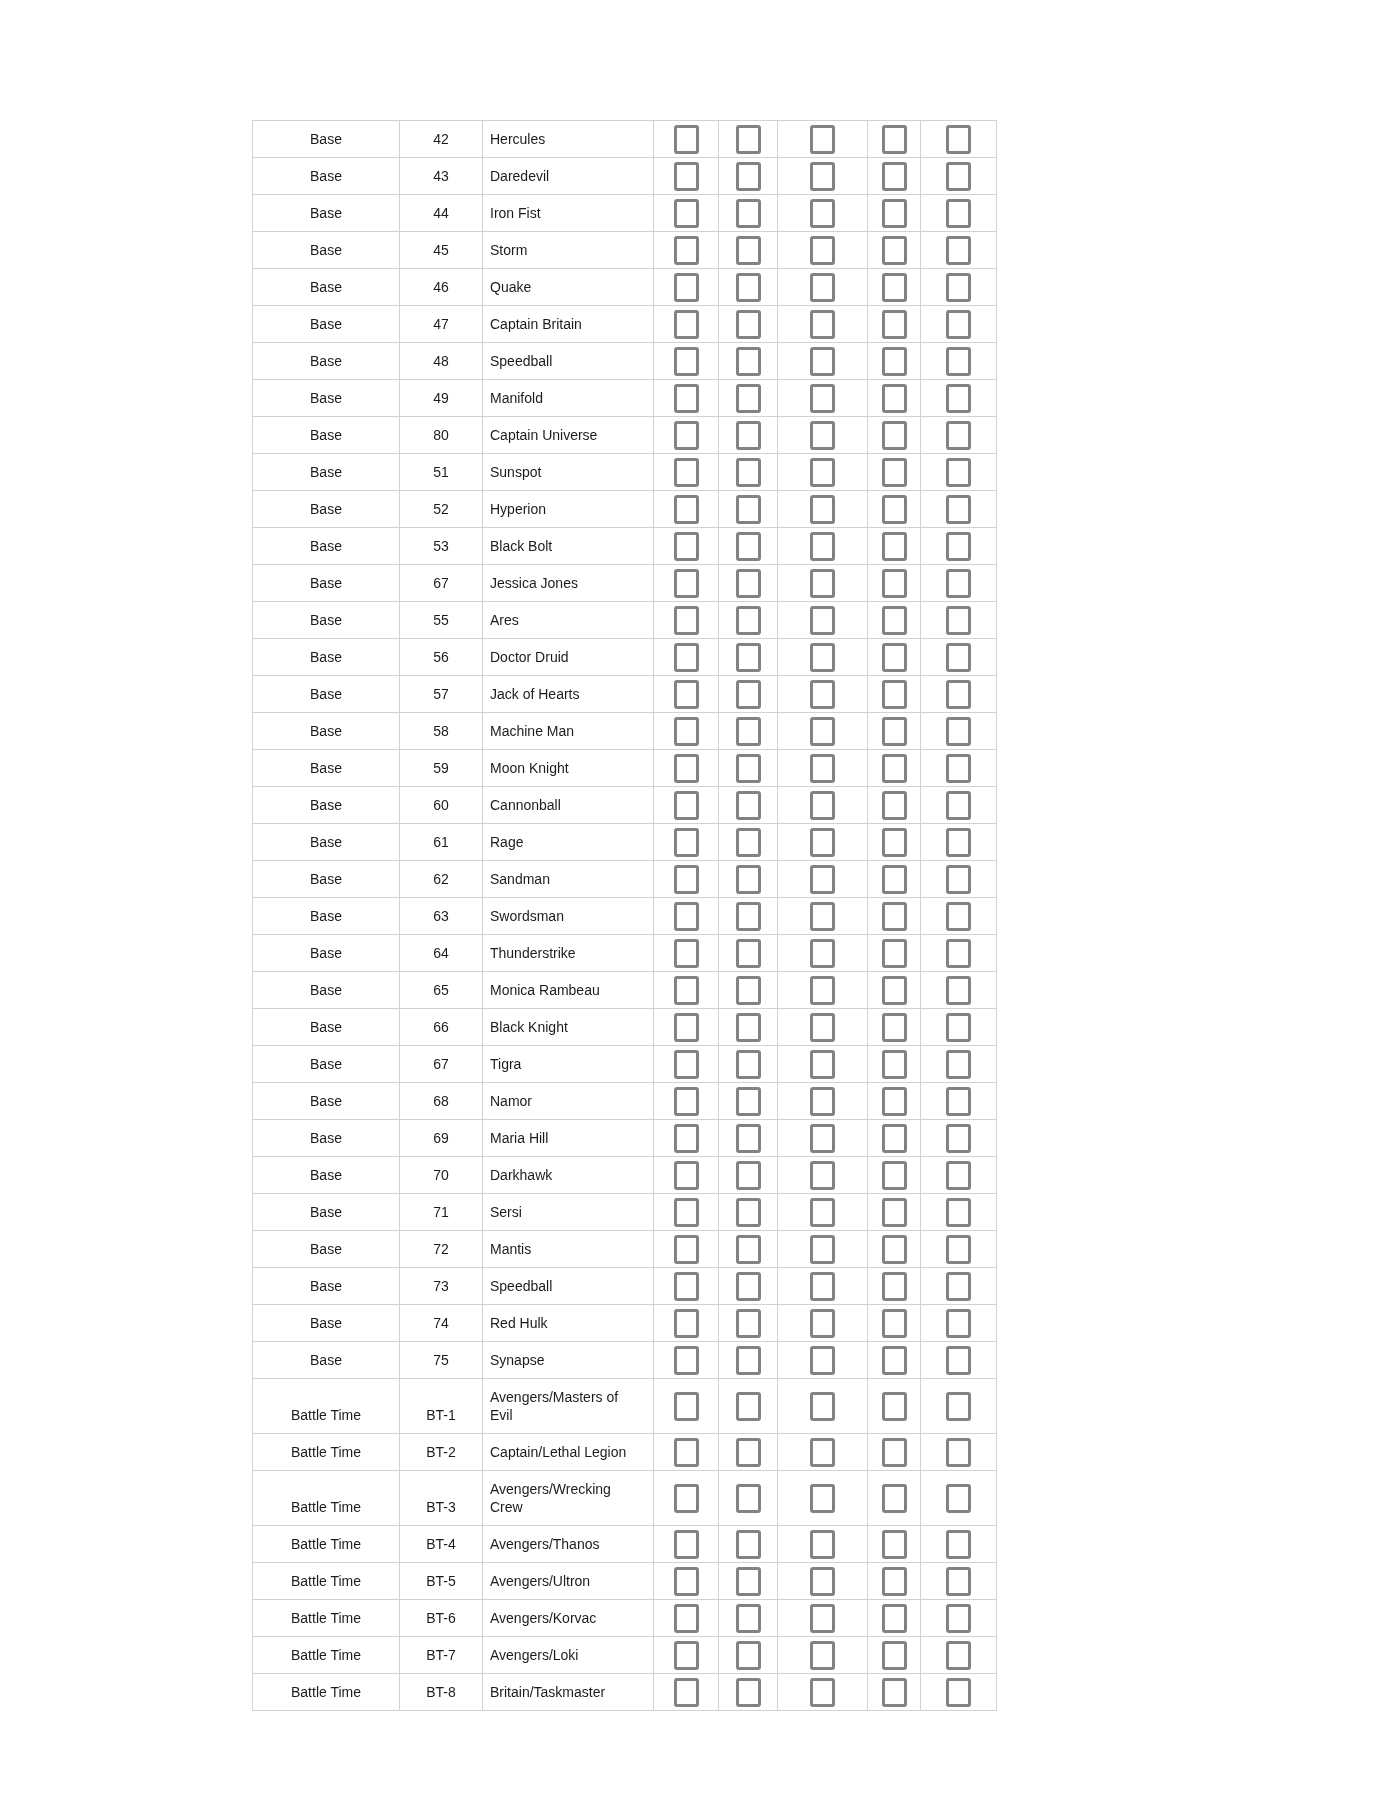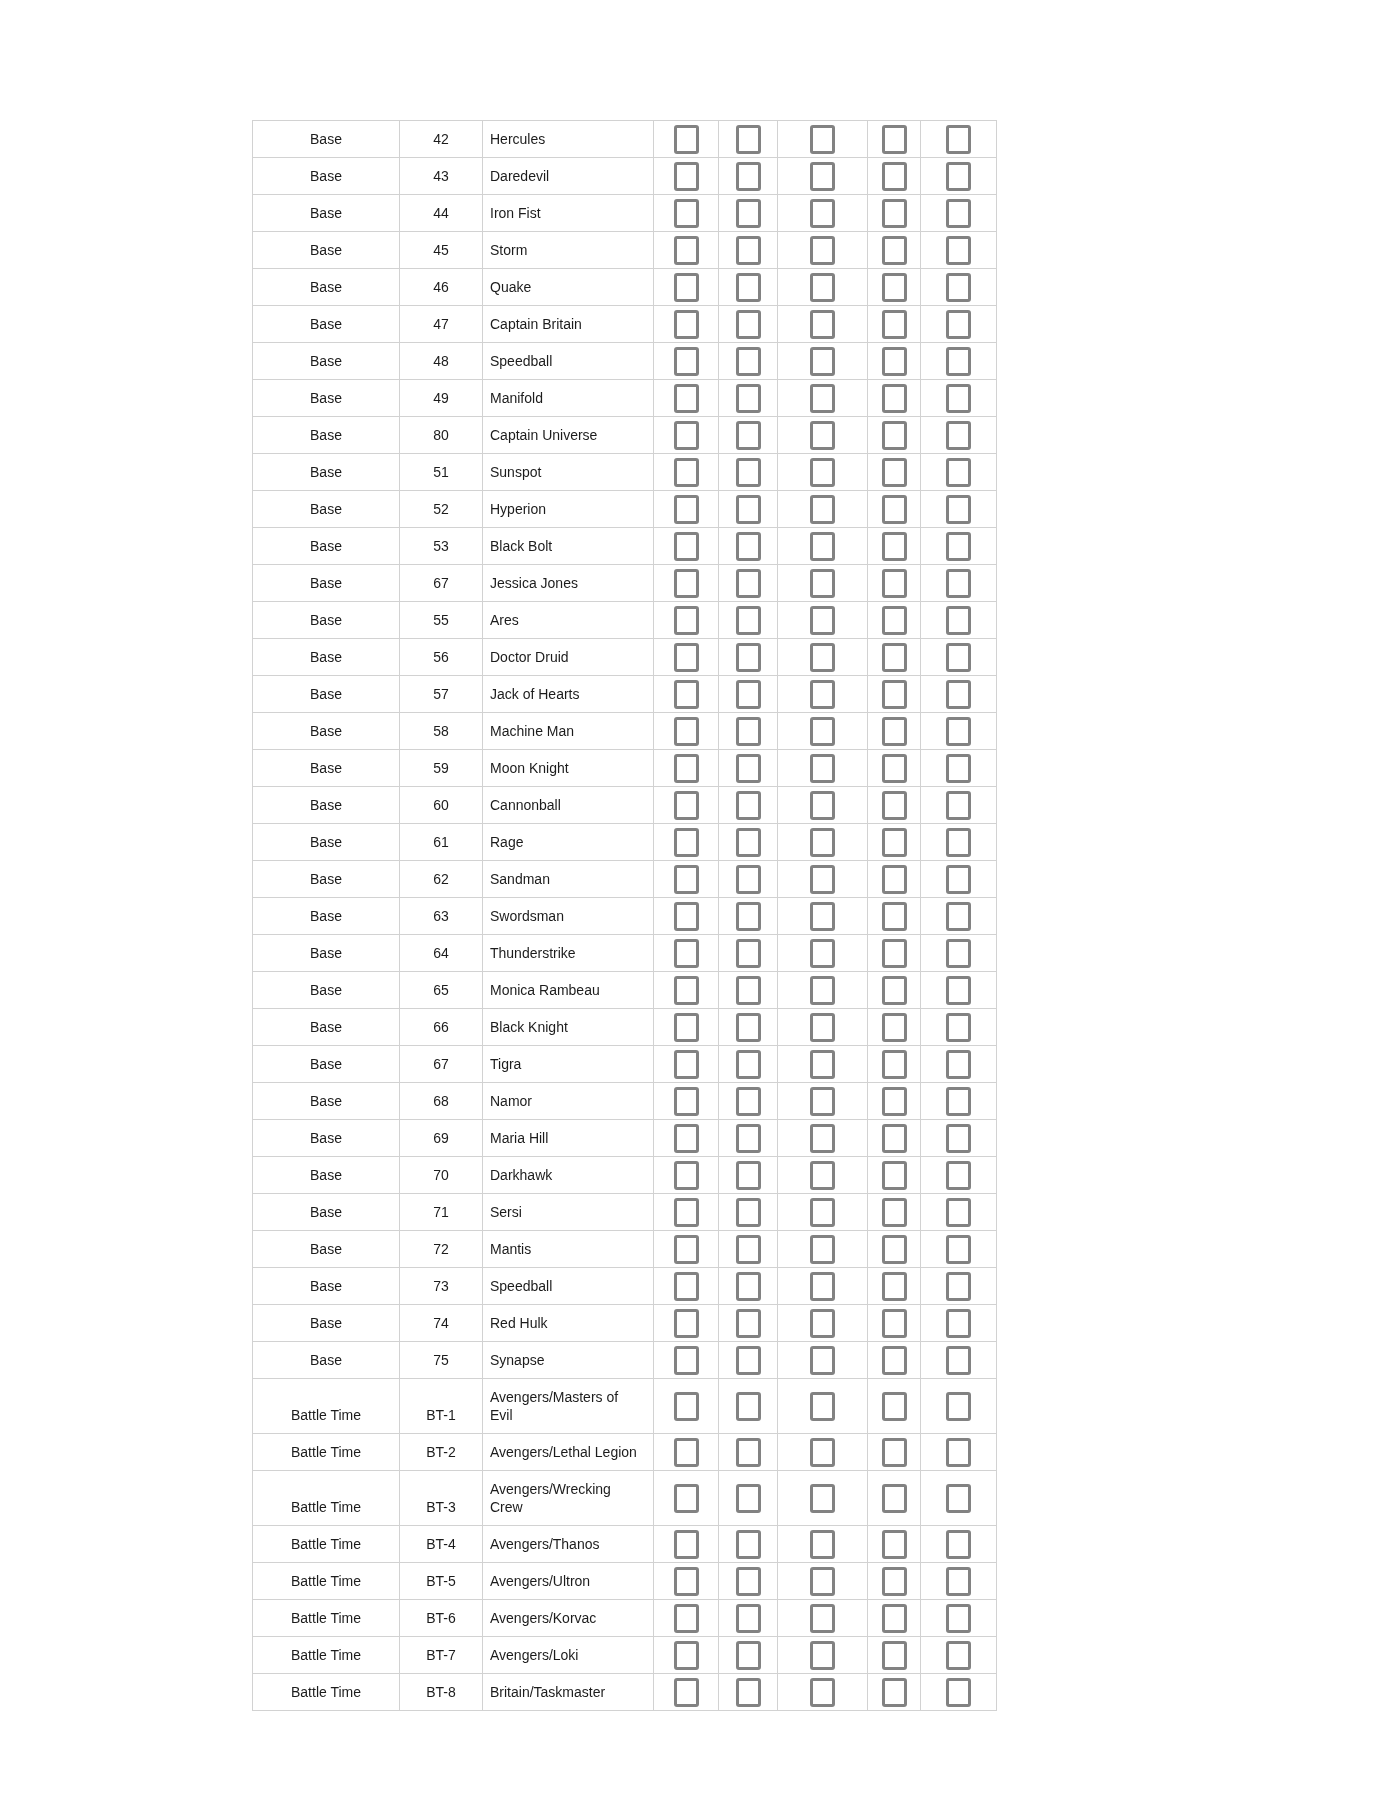--- a/index.html
+++ b/index.html
@@ -743,21 +743,21 @@
           <td class="cb">
             <div class="checkbox"></div>
           </td>
           <td class="cb">
             <div class="checkbox"></div>
           </td>
         </tr>
         <tr>
     <td class="cat">Battle Time</td>
     <td class="num">BT-2</td>
-    <td class="name">Avengers/Lethal Legion</td>
+    <td class="name">Captain/Lethal Legion</td>
   <td class="cb">
             <div class="checkbox"></div>
           </td>
           <td class="cb">
             <div class="checkbox"></div>
           </td>
           <td class="cb">
             <div class="checkbox"></div>
           </td>
           <td class="cb">

